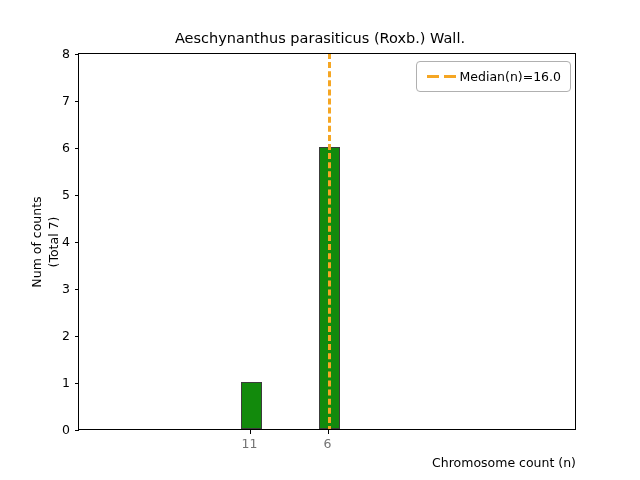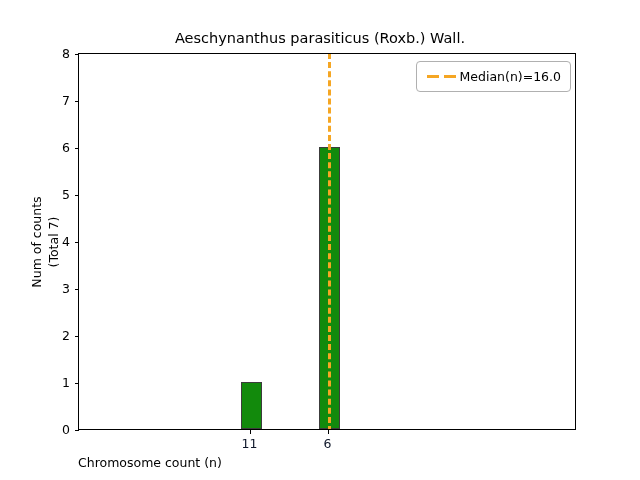--- a/index.html
+++ b/index.html
@@ -75,31 +75,31 @@
     width: 1.1px;
     height: 4px;
     background: #000;
   }
   .xtick-label {
     position: absolute;
     top: 7px;
     font-size: 12.5px;
     line-height: 13px;
     text-align: center;
-    color: #0f172a;
+    color: #737373;
     transform: translateX(-50%);
   }
 
   
   #xlabel {
     position: absolute;
     left: 78px;
     top: 455px;
     width: 498px;
-    text-align: left;
+    text-align: right;
     font-size: 12.5px;
     color: #000;
   }
   #ylabel {
     position: absolute;
     left: -145px;
     top: 225px;
     width: 380px;
     transform: rotate(-90deg);
     transform-origin: center center;

